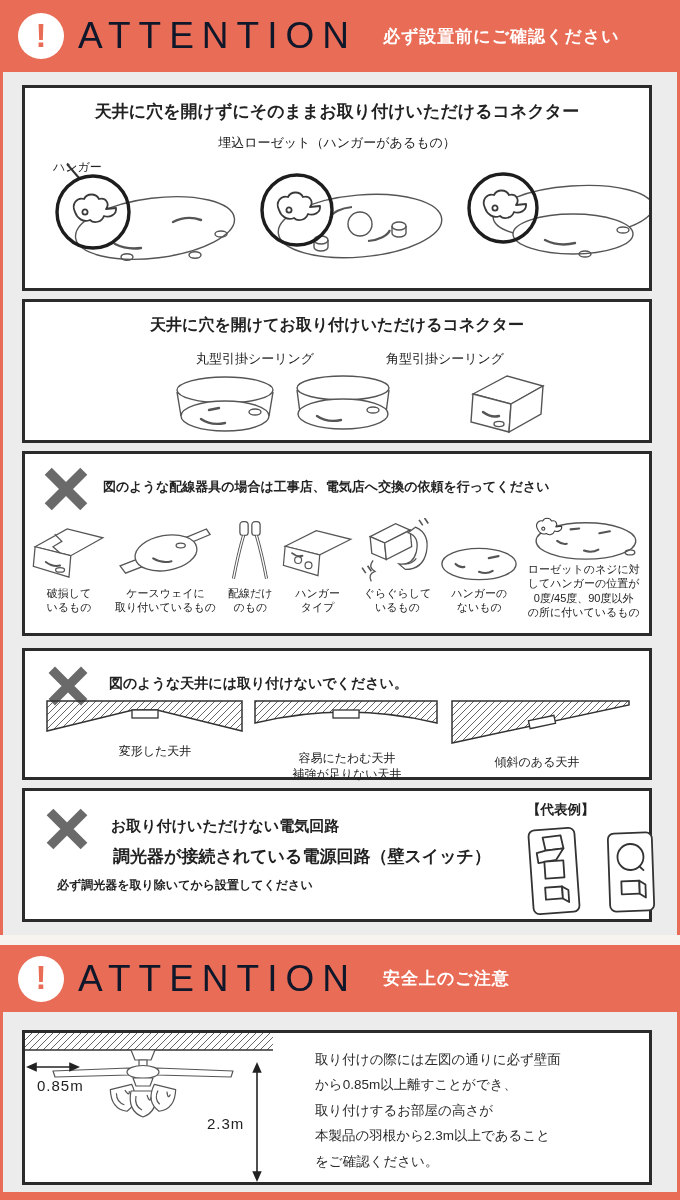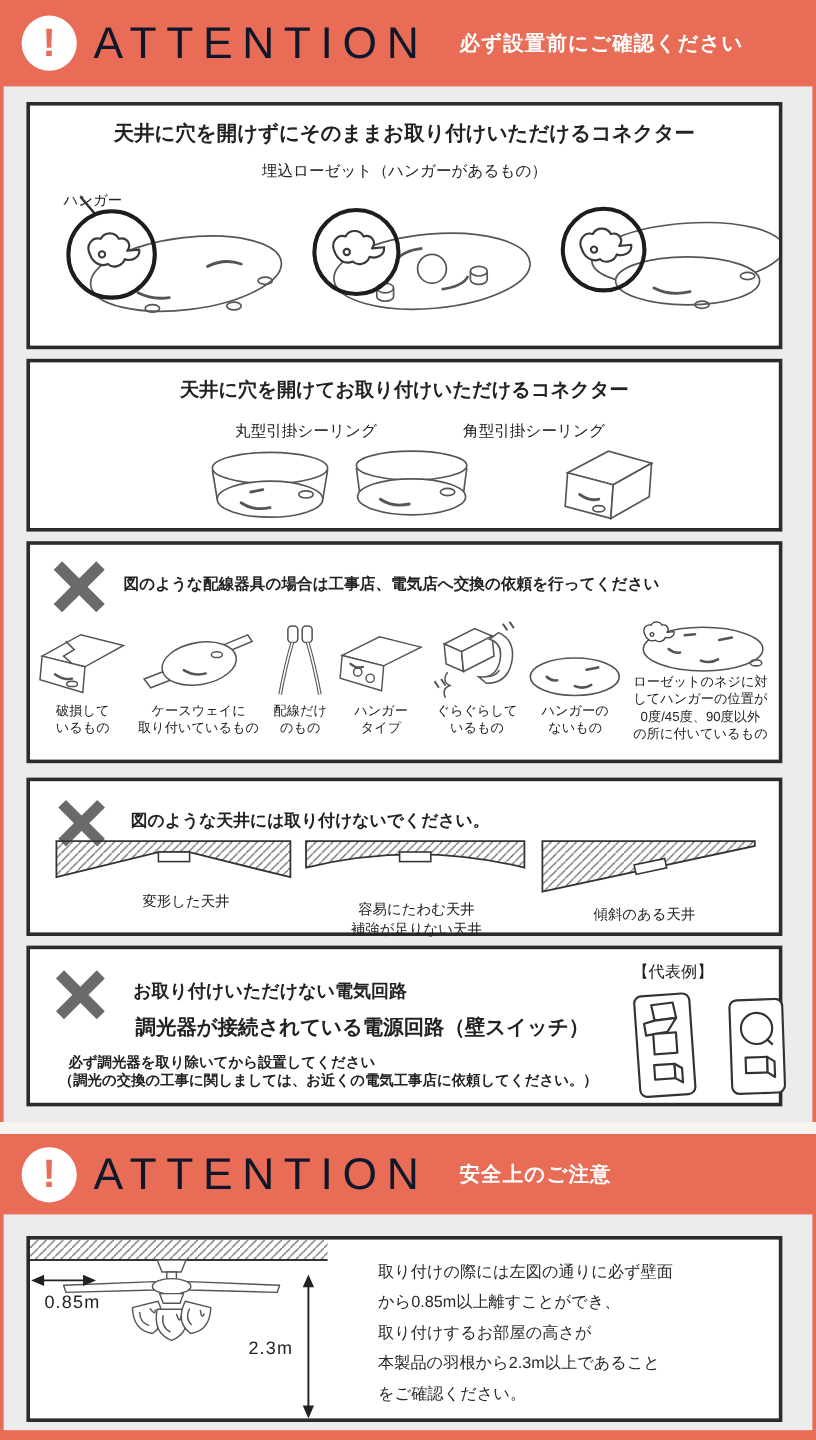--- a/index.html
+++ b/index.html
@@ -280,24 +280,23 @@
     <div class="abs cap" style="left:222px;top:100px;width:200px;font-size:12px;">容易にたわむ天井
 補強が足りない天井</div>
     <div class="abs cap" style="left:412px;top:104px;width:200px;font-size:12px;">傾斜のある天井</div>
   </div>
 
   <div class="wbox" style="top:716px;height:134px;">
     <svg class="xmark" style="left:20px;top:16px;" width="44" height="44" viewBox="0 0 44 44">
         <use href="#xg"></use>
       </svg>
     <div class="abs" style="left:86px;top:26px;font-size:15px;font-weight:bold;">お取り付けいただけない電気回路</div>
-    <div class="abs" style="left:502px;top:10px;font-size:13.5px;font-weight:normal;">【代表例】</div>
+    <div class="abs" style="left:502px;top:10px;font-size:13.5px;font-weight:bold;">【代表例】</div>
     <div class="abs" style="left:32px;top:86px;font-size:12px;font-weight:bold;">必ず調光器を取り除いてから設置してください</div>
     <div class="abs" style="left:88px;top:54px;font-size:17px;font-weight:bold;">調光器が接続されている電源回路（壁スイッチ）</div>
-    <div class="abs" style="left:24px;top:101px;font-size:12px;font-weight:bold;">（調光の交換の工事に関しましては、お近くの電気工事店に依頼してください。）</div>
     <svg class="abs" style="left:498px;top:34px;" width="140" height="92" viewBox="0 0 140 92">
       <g stroke="#333" fill="#fff" stroke-width="1.8" stroke-linejoin="round">
         <g transform="rotate(-4 31 46)">
           <rect x="8" y="4" width="46" height="84" rx="6"></rect>
           <polygon points="22,12 40,11 42,24 24,25"></polygon>
           <polygon points="15,27 24,25 42,24 34,35 16,37"></polygon>
           <rect x="22" y="36" width="19" height="17"></rect>
           <rect x="21" y="62" width="17" height="12"></rect>
           <polygon points="38,62 44,66 44,78 38,74"></polygon>
         </g>

